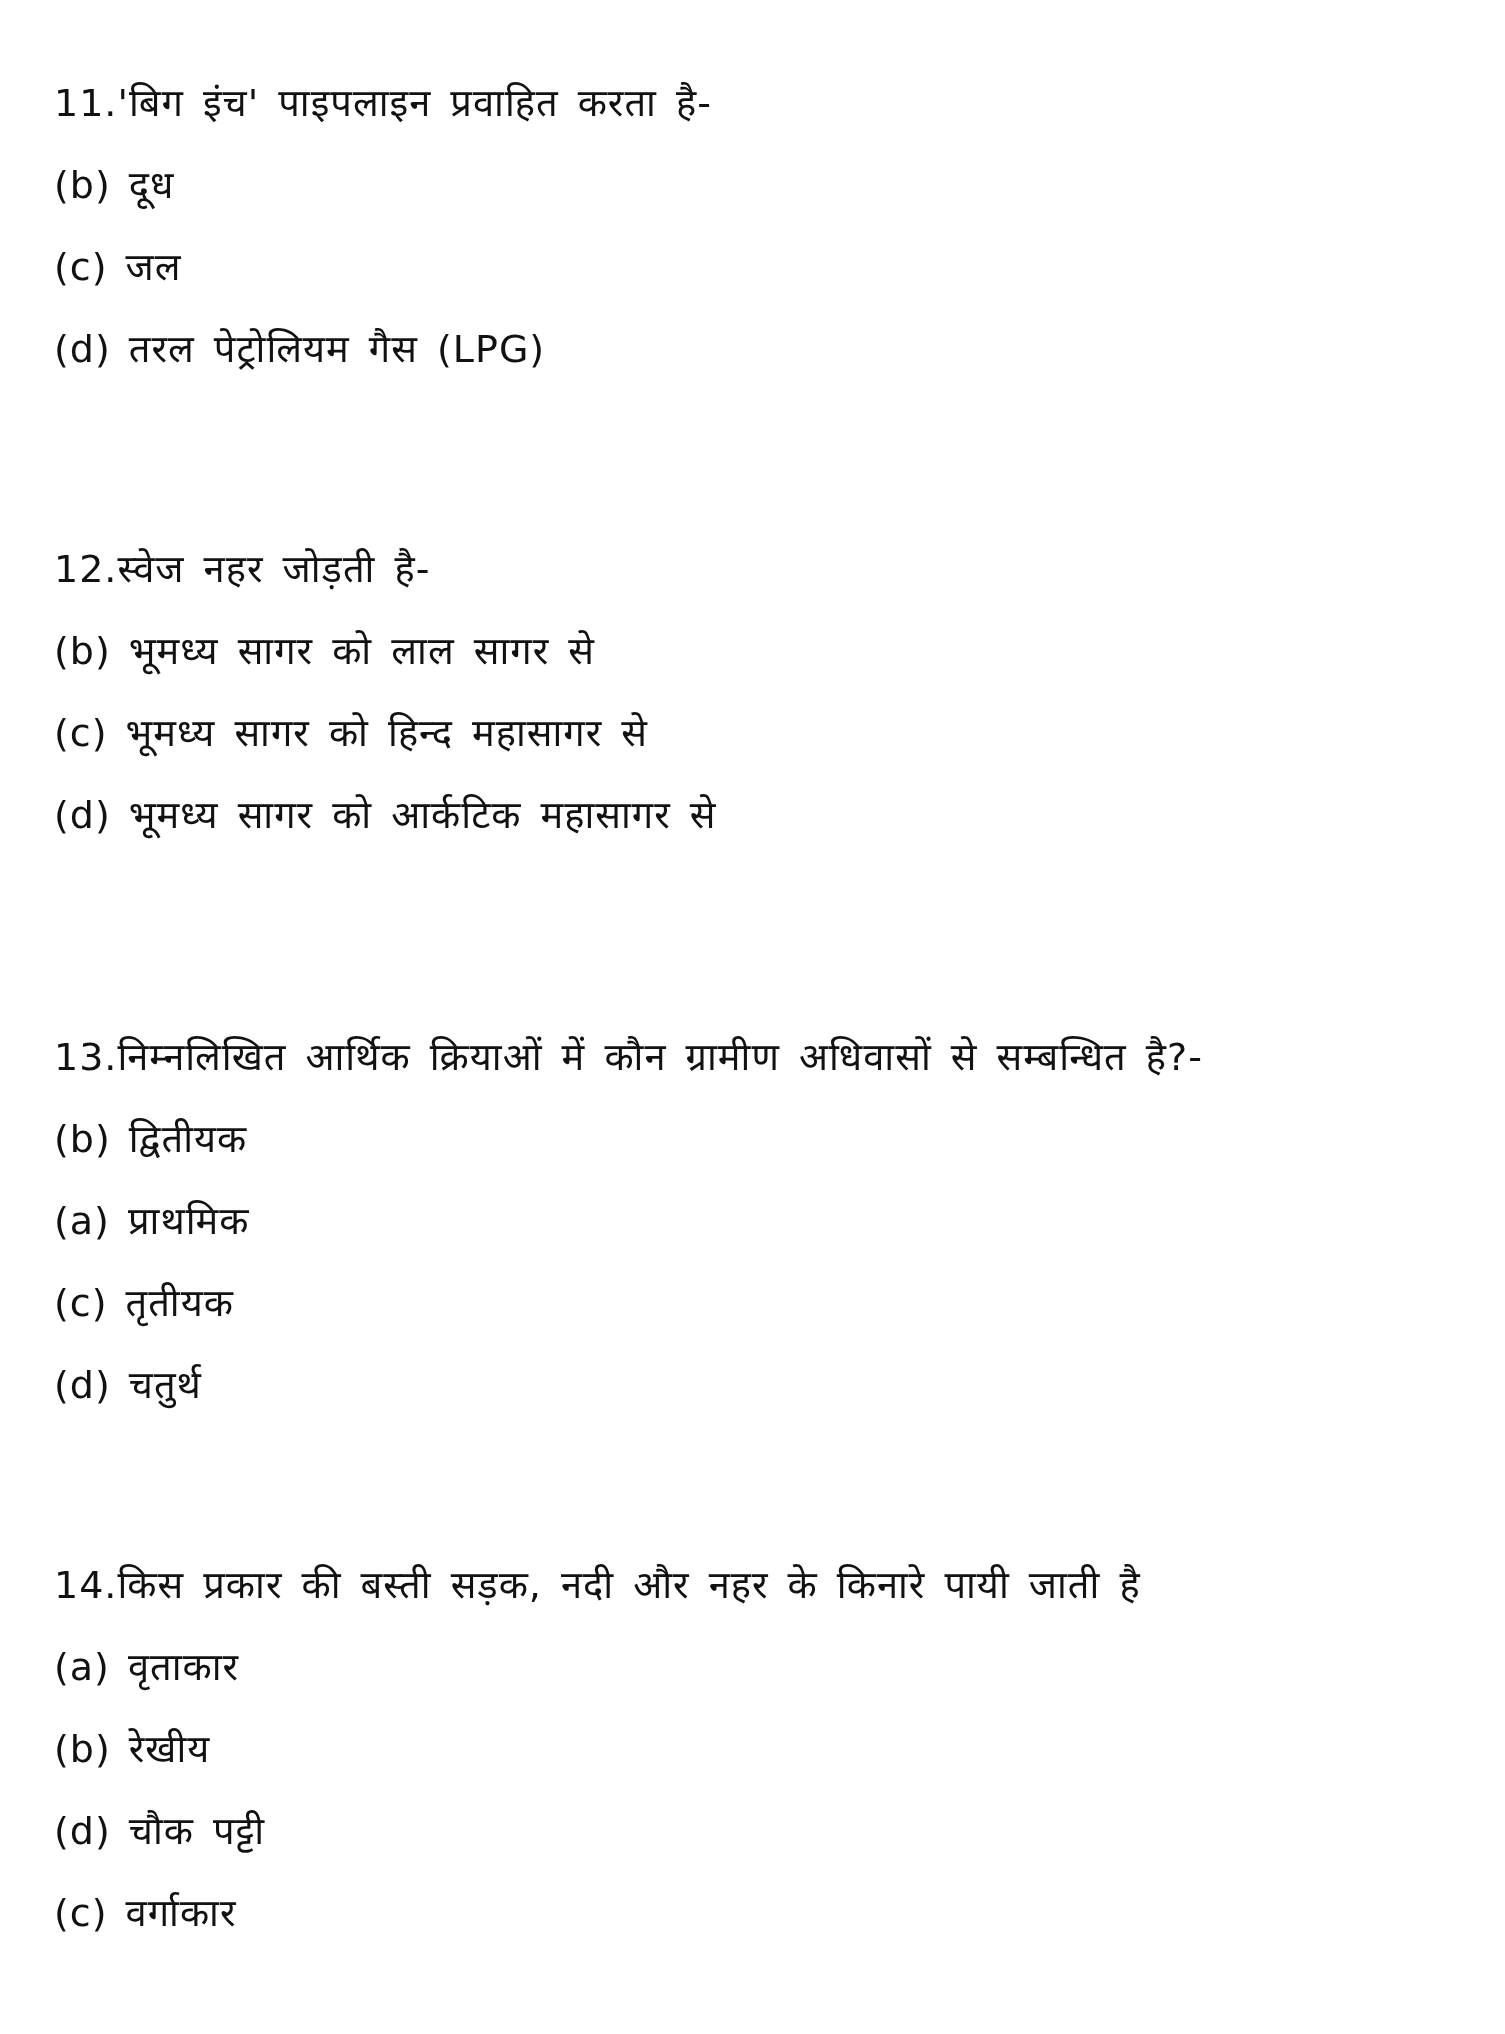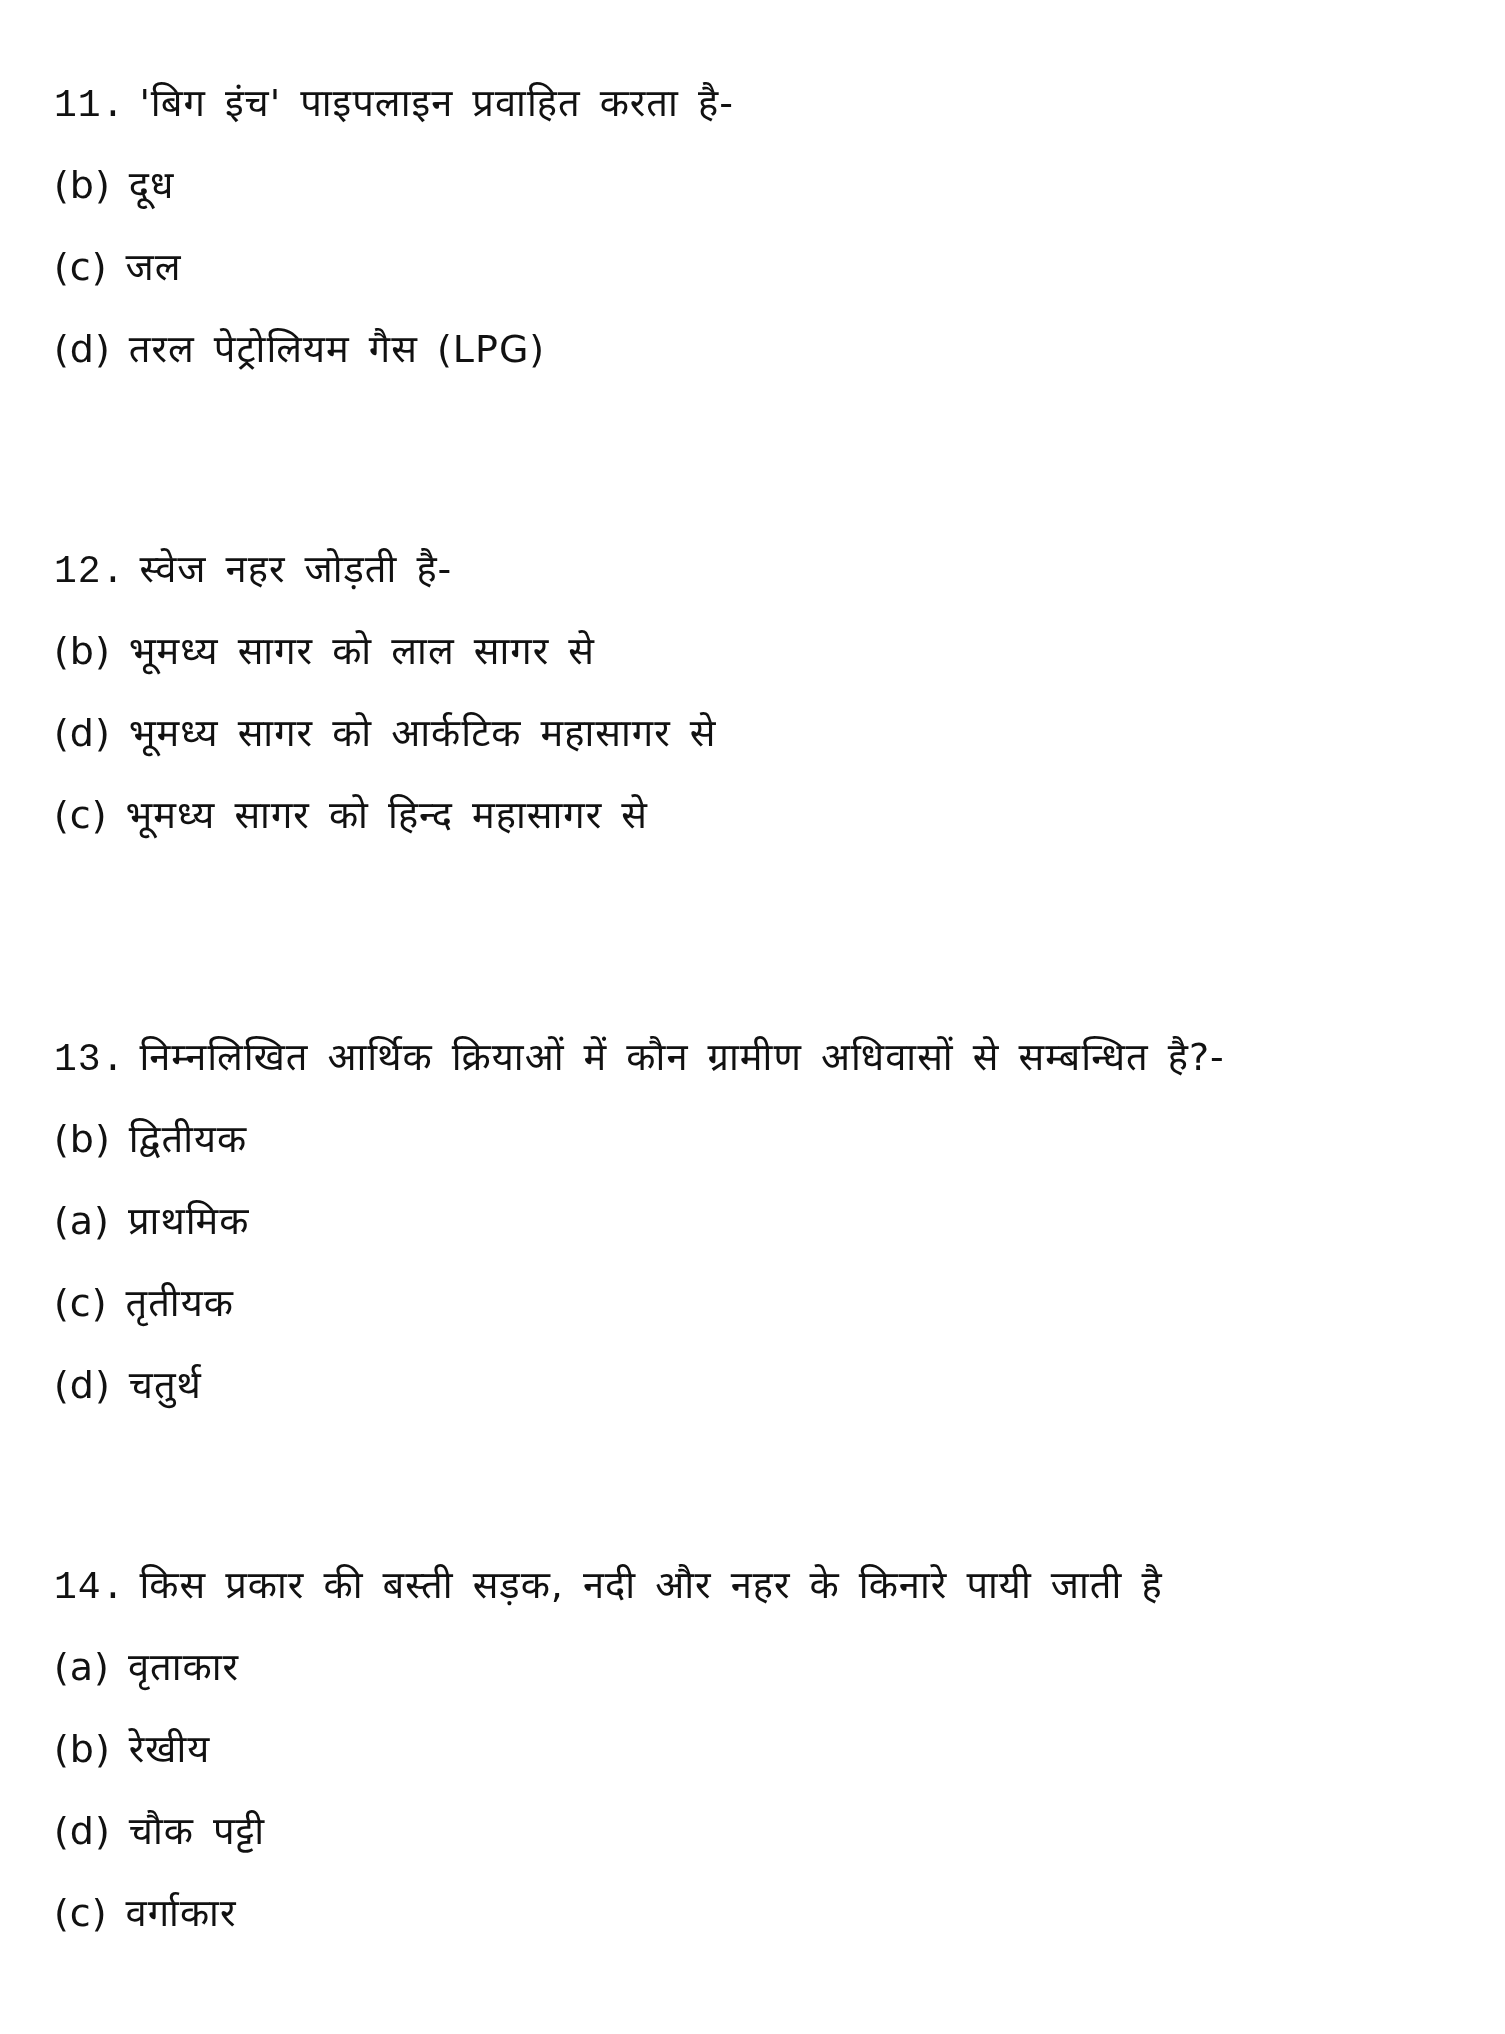--- a/index.html
+++ b/index.html
@@ -21,22 +21,20 @@
     }
     .line {
       height: 82px;
       line-height: 82px;
       font-size: 38px;
       white-space: nowrap;
       letter-spacing: 1px;
       word-spacing: 6px;
     }
     .q-num {
-      margin-right: 14px;
-      font-family: Liberation Mono, monospace;
     }
     .opt-label {
       display: inline-block;
       margin-right: 18px;
     }
   </style>
 </head>
 <body>
 
 <div class="question-block" style="top:62px;">
@@ -55,24 +53,24 @@
 </div>
 
 <div class="question-block" style="top:528px;">
   <div class="line">
     <span class="q-num">12.</span><span>स्वेज नहर जोड़ती है-</span>
   </div>
   <div class="line">
     <span class="opt-label">(b)</span><span>भूमध्य सागर को लाल सागर से</span>
   </div>
   <div class="line">
-    <span class="opt-label">(d)</span><span>भूमध्य सागर को आर्कटिक महासागर से</span>
+    <span class="opt-label">(c)</span><span>भूमध्य सागर को हिन्द महासागर से</span>
   </div>
   <div class="line">
-    <span class="opt-label">(c)</span><span>भूमध्य सागर को हिन्द महासागर से</span>
+    <span class="opt-label">(d)</span><span>भूमध्य सागर को आर्कटिक महासागर से</span>
   </div>
 </div>
 
 <div class="question-block" style="top:1016px;">
   <div class="line">
     <span class="q-num">13.</span><span>निम्नलिखित आर्थिक क्रियाओं में कौन ग्रामीण अधिवासों से सम्बन्धित है?-</span>
   </div>
   <div class="line">
     <span class="opt-label">(b)</span><span>द्वितीयक</span>
   </div>

